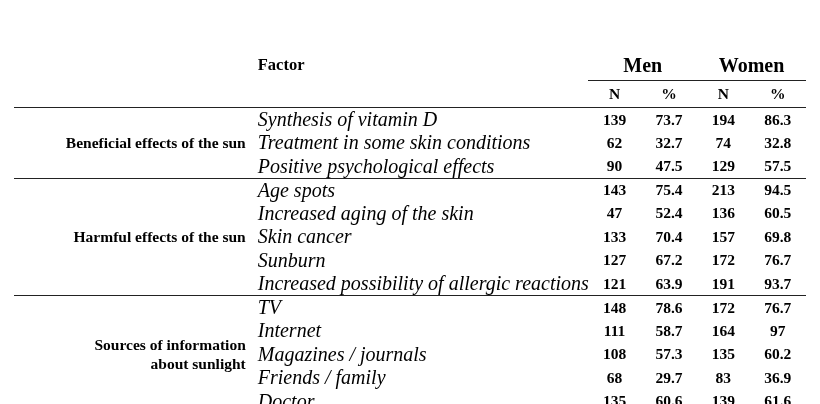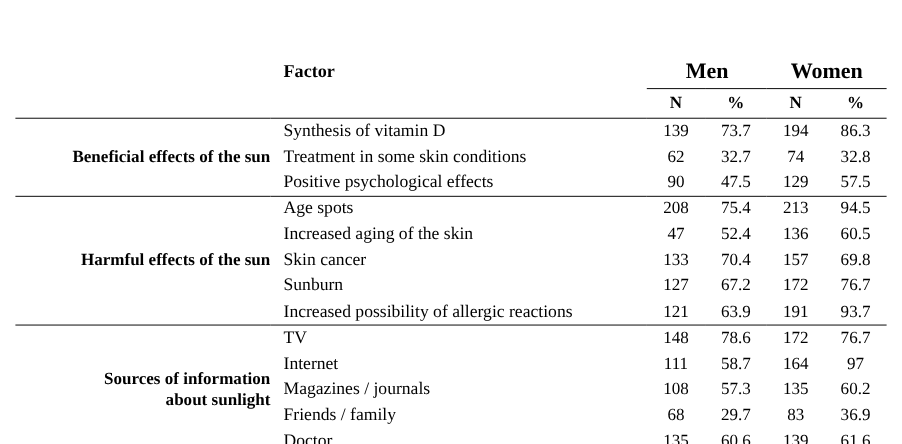--- a/index.html
+++ b/index.html
@@ -64,26 +64,28 @@
   .group-cell {
     font-weight: bold;
     font-size: 15.5px;
     text-align: right;
     padding-left: 2px;
     line-height: 1.18;
   }
   .factor-cell {
     text-align: left;
     padding-left: 12px;
-    font-size: 16px;
+    font-size: 20px;
     white-space: nowrap;
+    font-style: italic;
   }
   td.num {
     text-align: center;
     font-size: 15.5px;
+    font-weight: bold;
   }
   tbody tr {
     height: 23.5px;
   }
   .section-rule > td {
     border-top: 1.2px solid #222;
   }
 </style>
 </head>
 <body>
@@ -137,21 +139,21 @@
         <td class="num">47.5</td>
         <td class="num">129</td>
         <td class="num">57.5</td>
       </tr>
     </tbody>
 
     <tbody>
       <tr class="section-rule">
         <td class="group-cell" rowspan="5">Harmful effects of the sun</td>
         <td class="factor-cell">Age spots</td>
-        <td class="num">208</td>
+        <td class="num">143</td>
         <td class="num">75.4</td>
         <td class="num">213</td>
         <td class="num">94.5</td>
       </tr>
       <tr>
         <td class="factor-cell">Increased aging of the skin</td>
         <td class="num">47</td>
         <td class="num">52.4</td>
         <td class="num">136</td>
         <td class="num">60.5</td>

